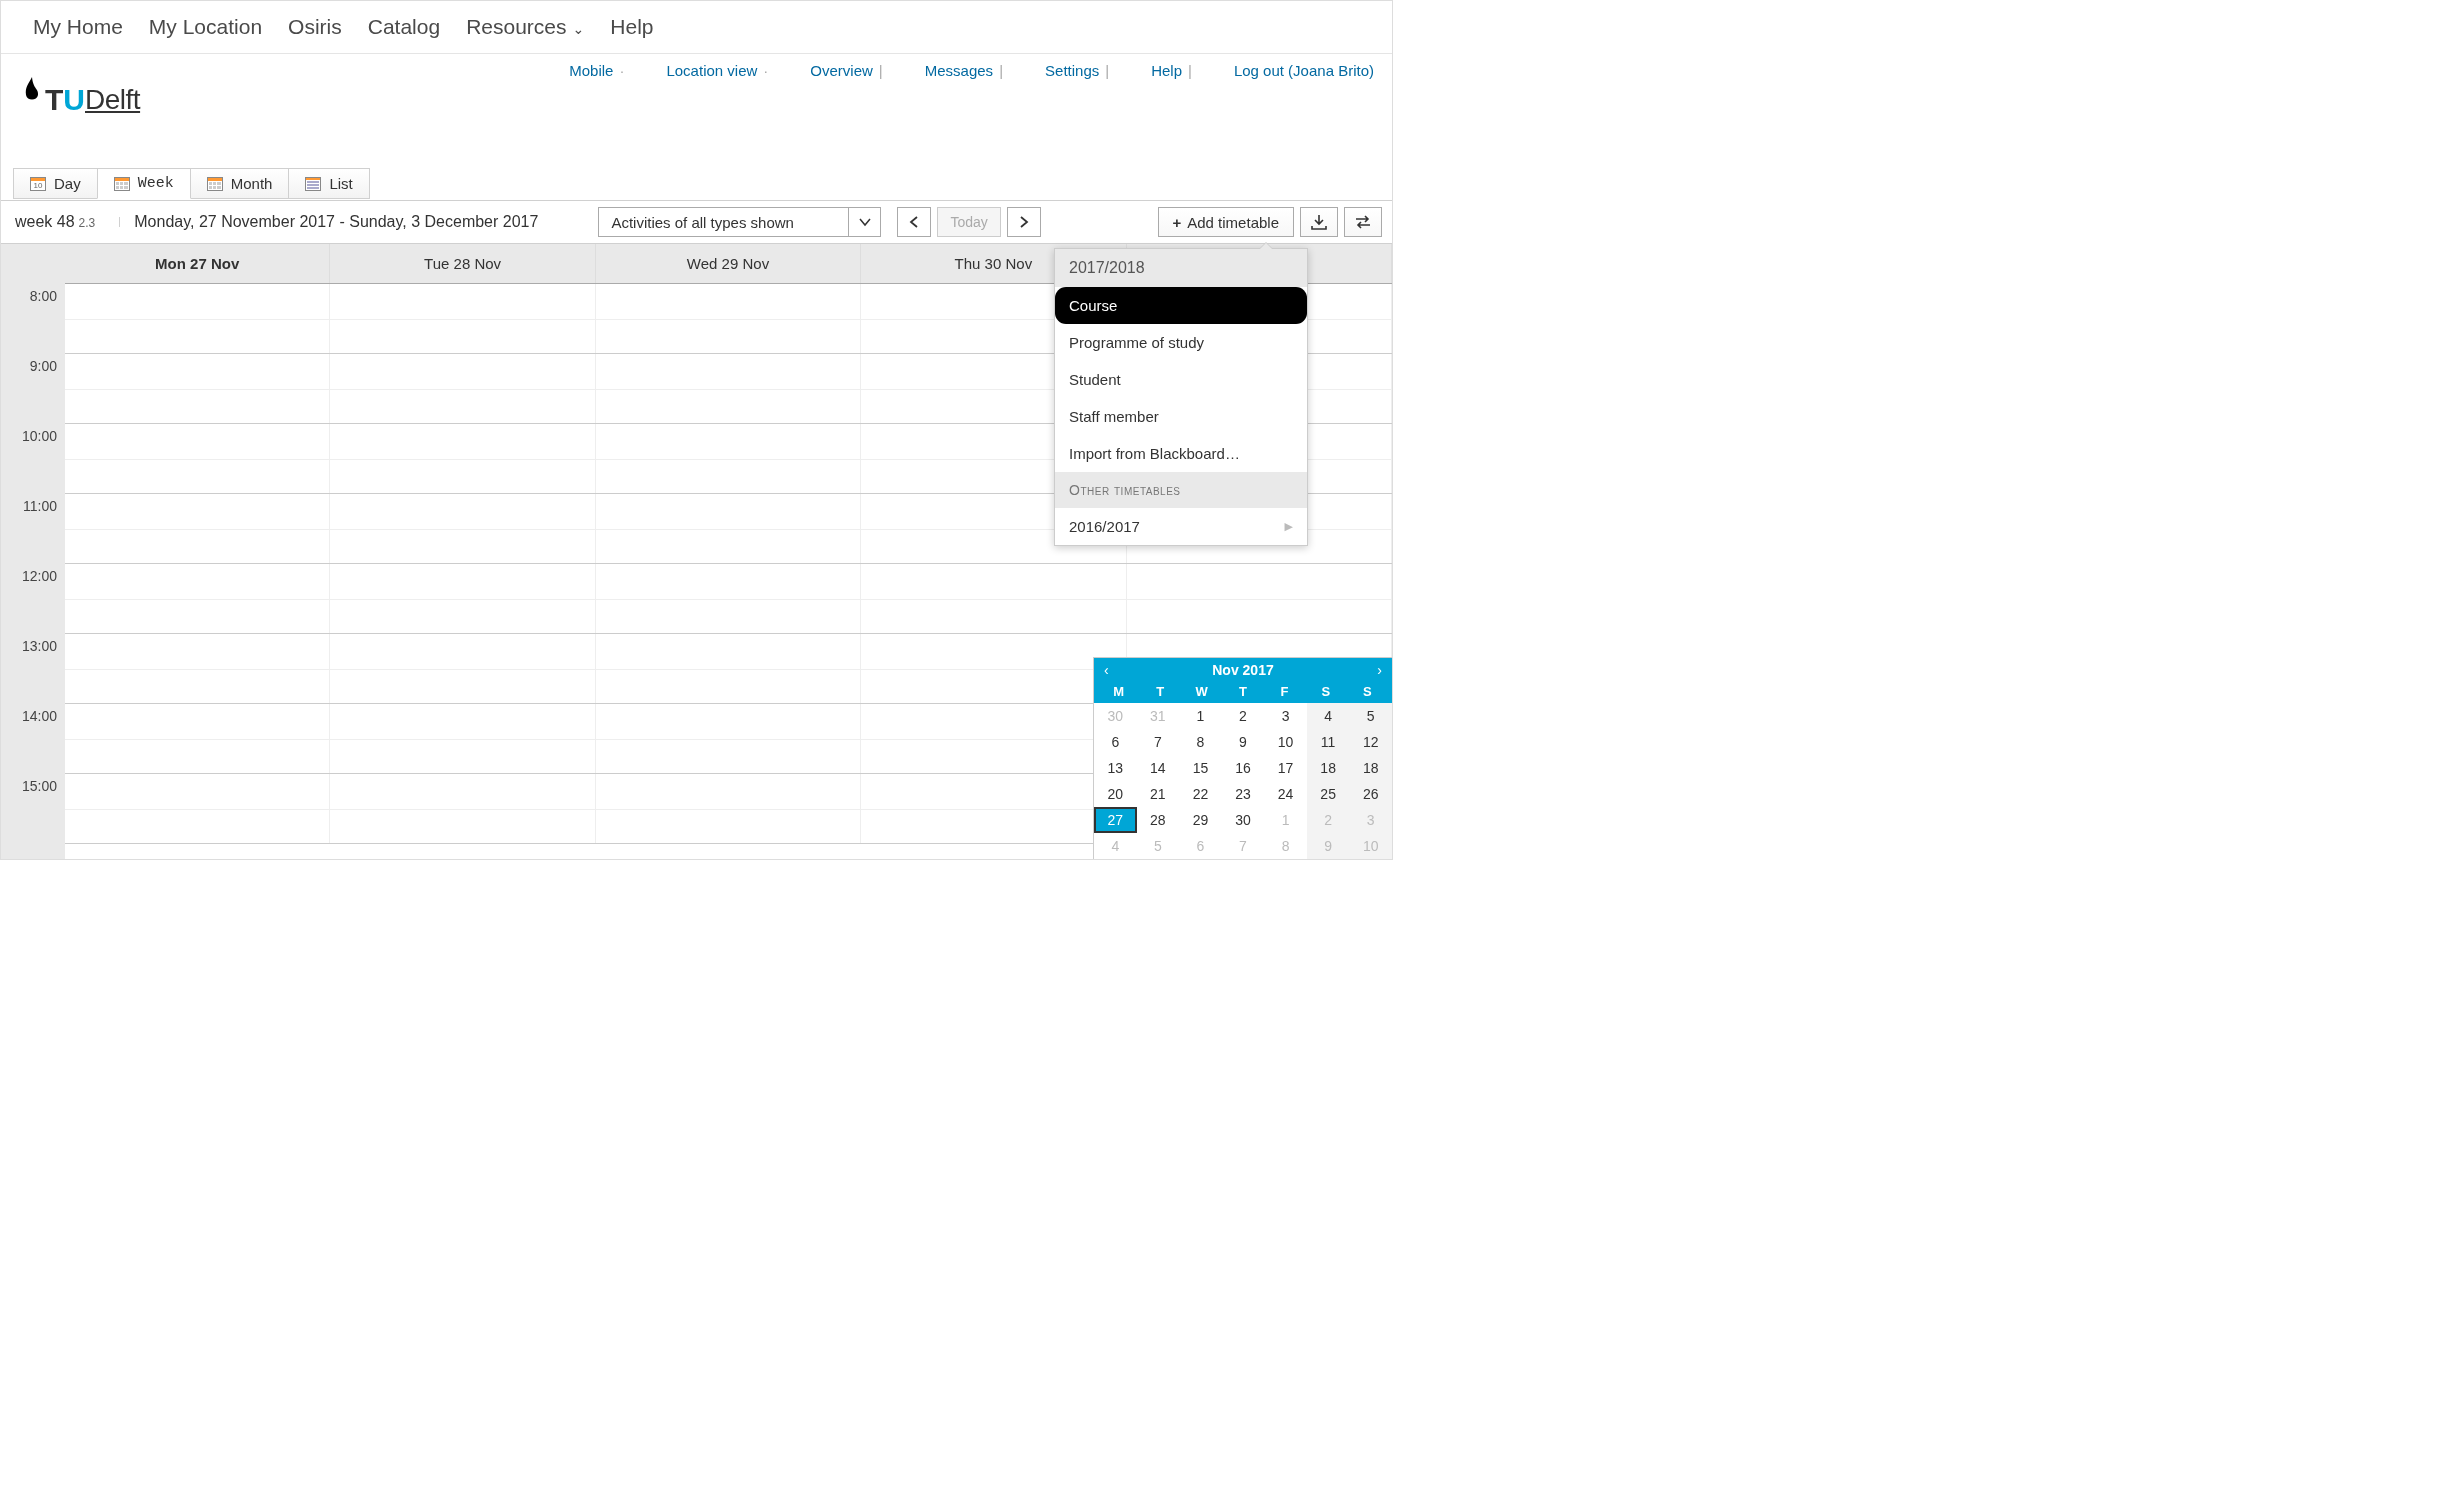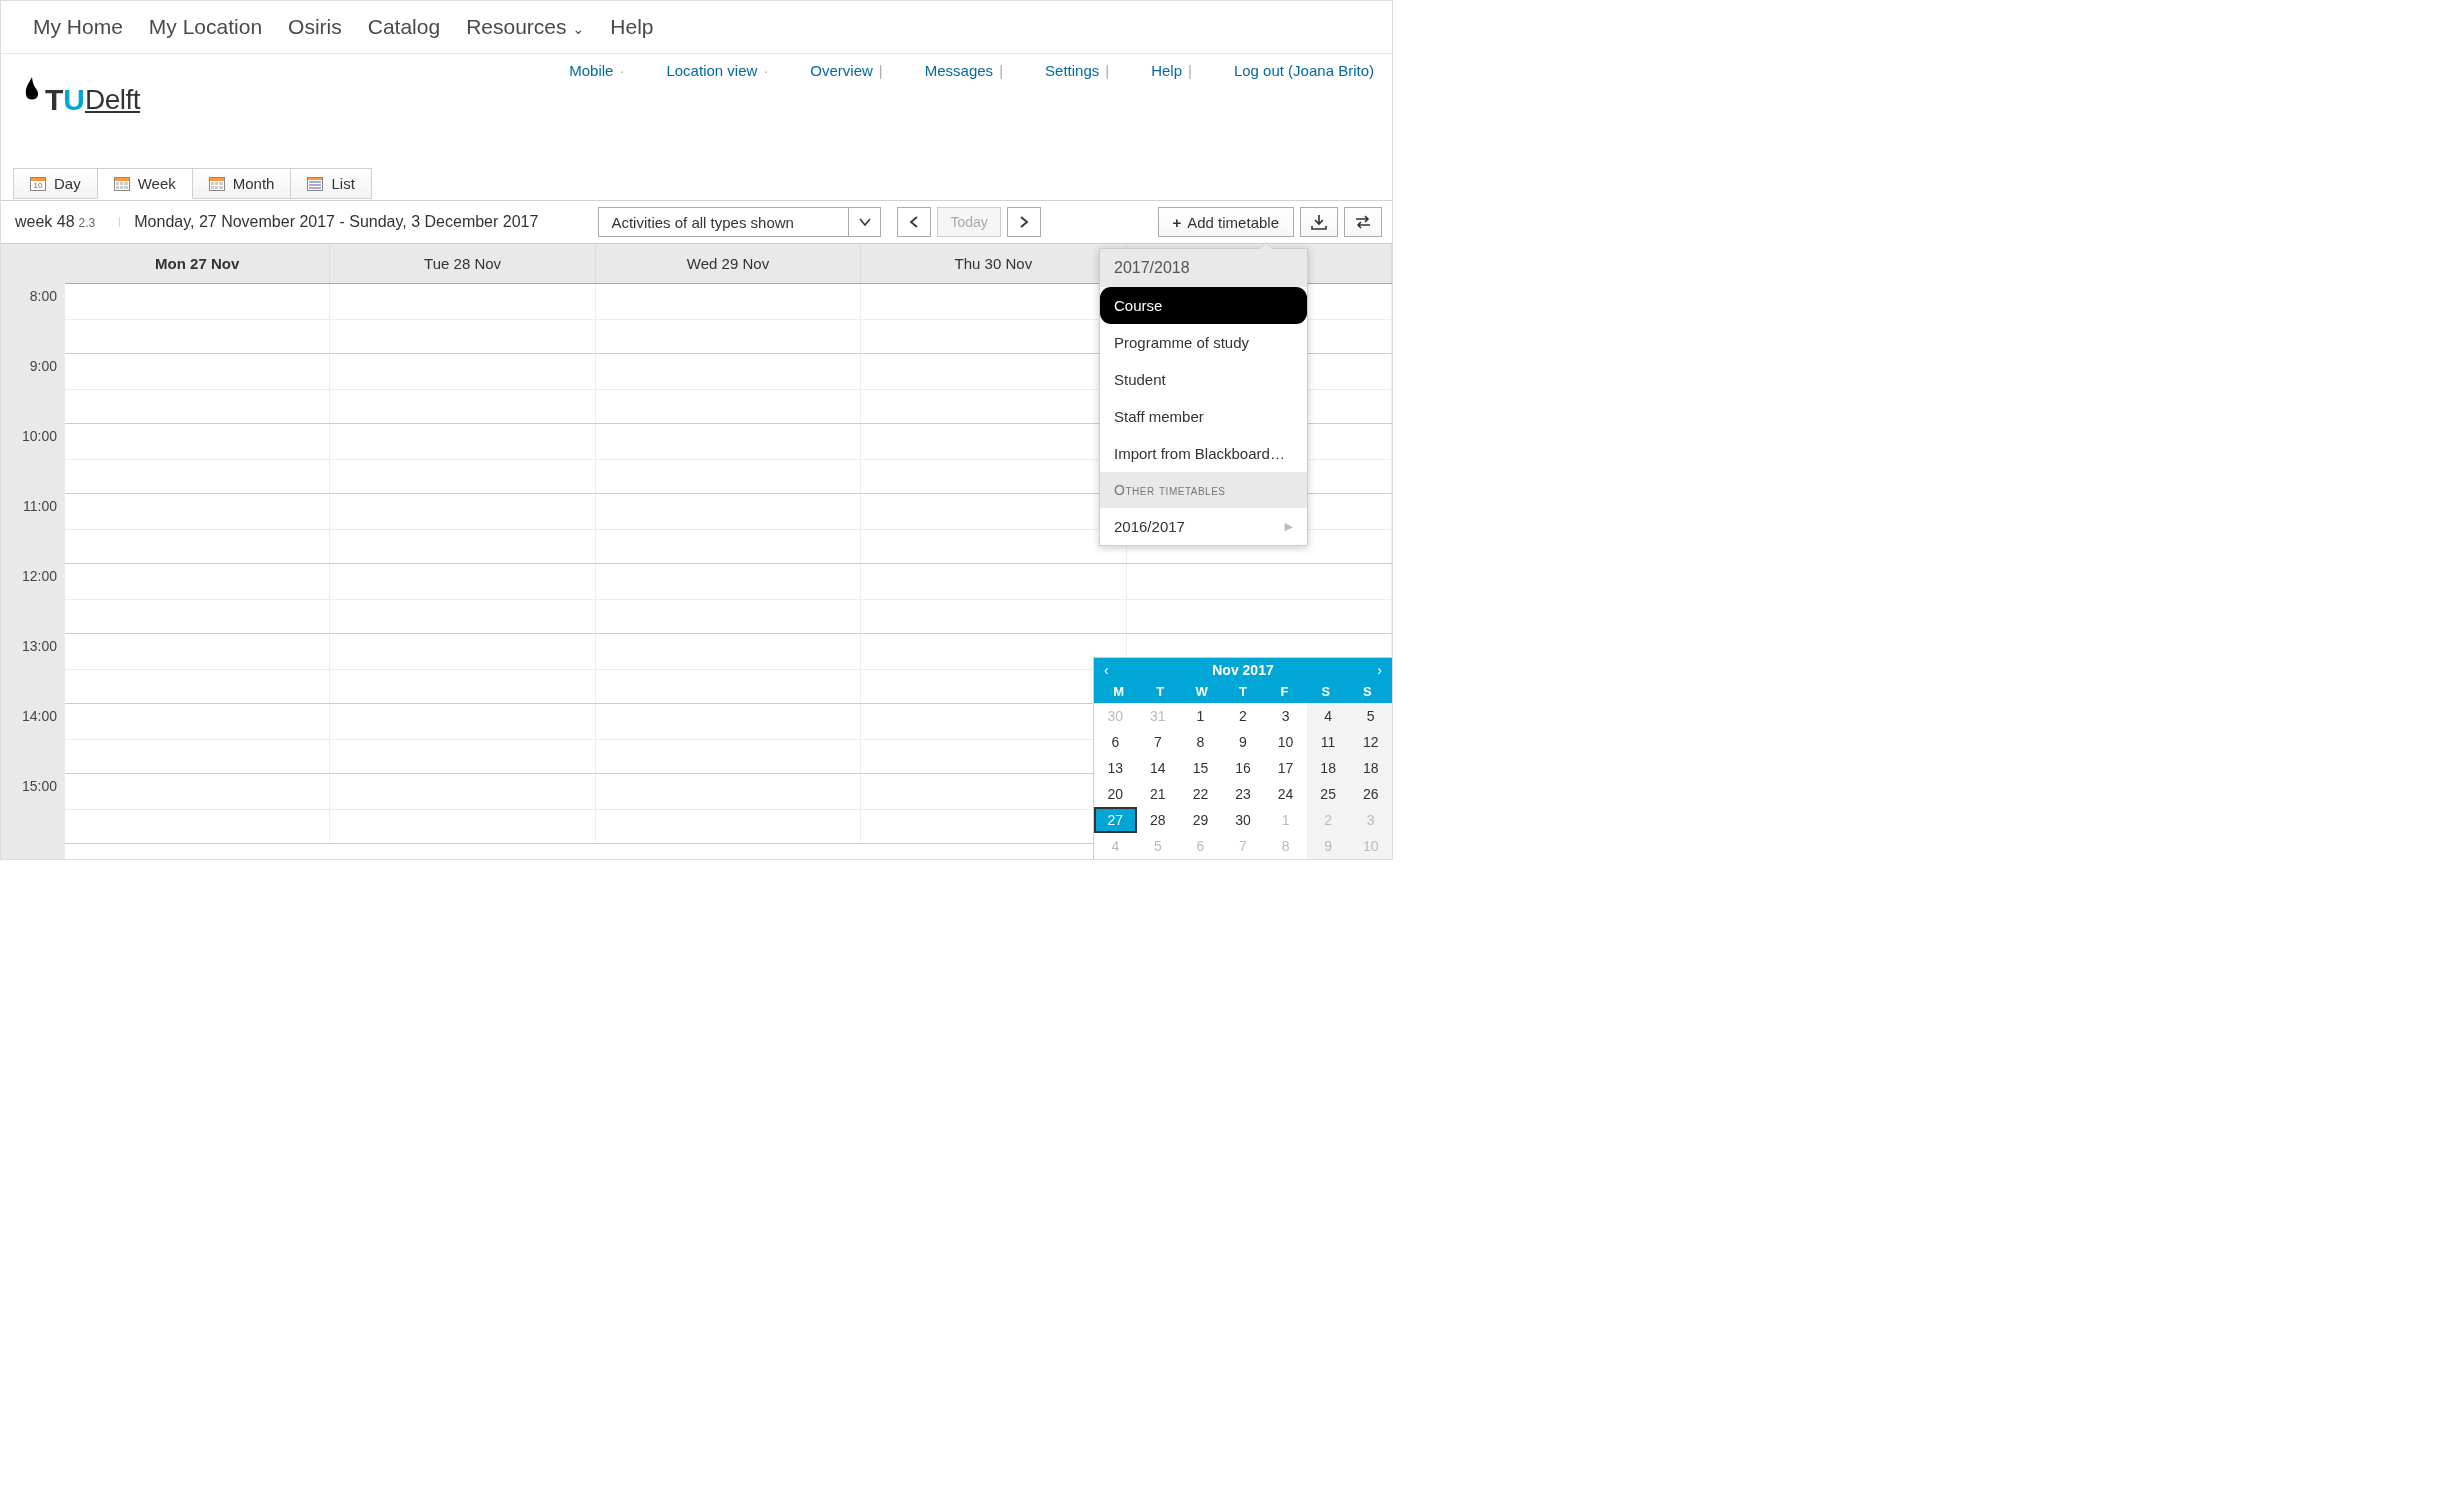--- a/index.html
+++ b/index.html
@@ -21,21 +21,21 @@
   .logo { position: absolute; left: 20px; top: 82px; display: flex; align-items: center; font-size: 28px; font-weight: 400; }
   .logo .flame { font-size: 26px; margin-right: 2px; position: relative; top: -10px; }
   .logo .t { font-weight: bold; font-size: 30px; }
   .logo .u { color: #00a6d6; font-weight: bold; font-size: 30px; }
   .logo .delft { font-size: 28px; letter-spacing: -0.5px; text-decoration: underline; }
 
   
   .viewtabs { position: absolute; left: 12px; top: 167px; display: flex; }
   .viewtabs .tab { display: flex; align-items: center; gap: 8px; padding: 6px 16px; border: 1px solid #d0d0d0; background: #fff; cursor: pointer; font-size: 15px; margin-left: -1px; }
   .viewtabs .tab:first-child { margin-left: 0; }
-  .viewtabs .tab.active { background: #fff; border-bottom: 1px solid #fff; position: relative; z-index: 2;}
+  .viewtabs .tab.active { background: #fff; border-bottom: 1px solid #fff; position: relative; z-index: 2; font-family: Liberation Mono, monospace;}
   .viewtabs .tab:not(.active){ background: linear-gradient(#fff,#f3f3f3); }
   .tab .mini-icon { width: 16px; height: 14px; border: 1px solid #888; display: inline-flex; flex-direction: column; }
   .mini-icon .bar { background: #ff9933; height: 3px; width: 100%; }
   .mini-icon.day .body { display:flex; align-items:center; justify-content:center; font-size:8px; color:#666;}
   .mini-icon.grid .body { display:grid; grid-template-columns: repeat(3,1fr); grid-template-rows: repeat(2,1fr); gap:1px; padding:1px;}
   .mini-icon.grid .body div{ background:#ccc;}
   .mini-icon.list .body { display:flex; flex-direction:column; gap:1px; padding:1px;}
   .mini-icon.list .body div{ background:#aac; height:2px;}
   .mini-icon .body { flex:1; background:#fff; }
 
@@ -63,21 +63,21 @@
   .dayshead .dh.today { font-weight:bold;}
   .grid { flex:1; overflow:hidden; background:#fff; position:relative;}
   .grid .rows { display:flex; flex-direction:column; }
   .grid .hour { height:70px; border-bottom:1px solid #ccc; display:flex;}
   .grid .hour .cell { flex:1; border-right:1px solid #eee; position:relative;}
   .grid .hour .cell::after{content:"";position:absolute;left:0;right:0;top:50%;border-top:1px solid #eee;}
   .timescol .tlabel { height:70px; display:flex; align-items:flex-start; justify-content:flex-end; padding:4px 8px 0 4px; font-size:14px; color:#444;}
   .timescol .spacerhead { height:40px; }
 
   
-  .ddmenu { position:absolute; top:47px; right:84px; width:209px; background:#fff; border:1px solid #ccc; box-shadow:0 2px 8px rgba(0,0,0,0.2); z-index:100;margin-left:23px;}
+  .ddmenu { position:absolute; top:47px; right:84px; width:254px; background:#fff; border:1px solid #ccc; box-shadow:0 2px 8px rgba(0,0,0,0.2); z-index:100;margin-left:23px;}
   .ddmenu::before { content:""; position:absolute; top:-7px; right:34px; width:0;height:0;border-left:7px solid transparent;border-right:7px solid transparent;border-bottom:7px solid #ccc;}
   .ddmenu::after { content:""; position:absolute; top:-6px; right:35px; width:0;height:0;border-left:6px solid transparent;border-right:6px solid transparent;border-bottom:6px solid #e9e9e9;}
   .ddmenu .hdr { background:#e9e9e9; padding:10px 14px; font-size:16px; color:#555;}
   .ddmenu .item { padding:10px 14px; font-size:15px; cursor:pointer; display:flex; justify-content:space-between; align-items:center;border-radius:11px;}
   .ddmenu .item.sel { background:#000; color:#fff;}
   .ddmenu .secthdr { background:#e9e9e9; padding:10px 14px; font-size:14px; color:#777; font-variant: small-caps; letter-spacing:0.5px;}
   .ddmenu .item .chev { color:#bbb; font-size:11px;}
 
   
   .minical { position:absolute; right:0; bottom:0; width:299px; background:#fff; border-left:1px solid #ccc; border-top:1px solid #ccc; z-index:50;}

